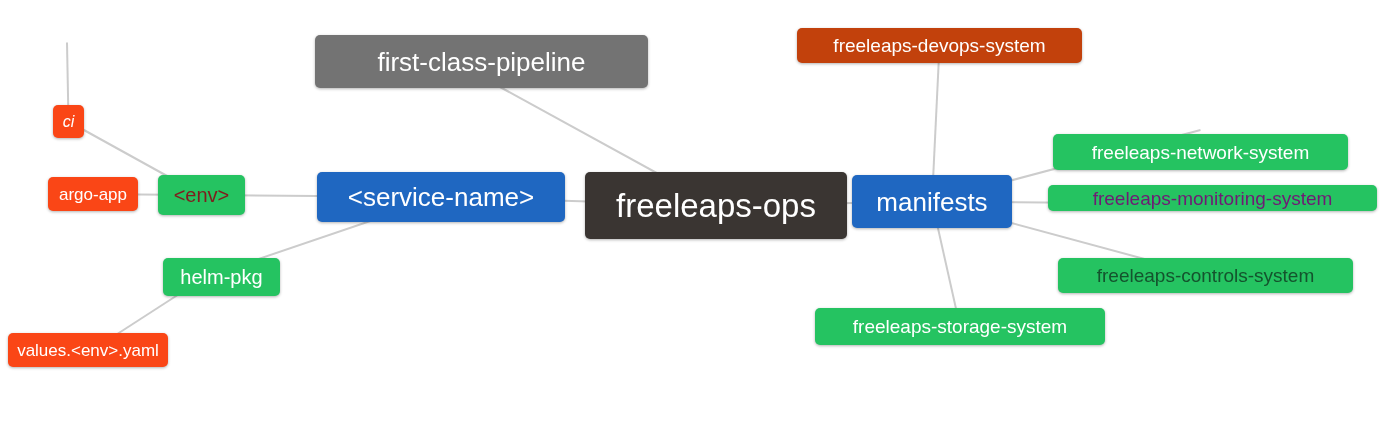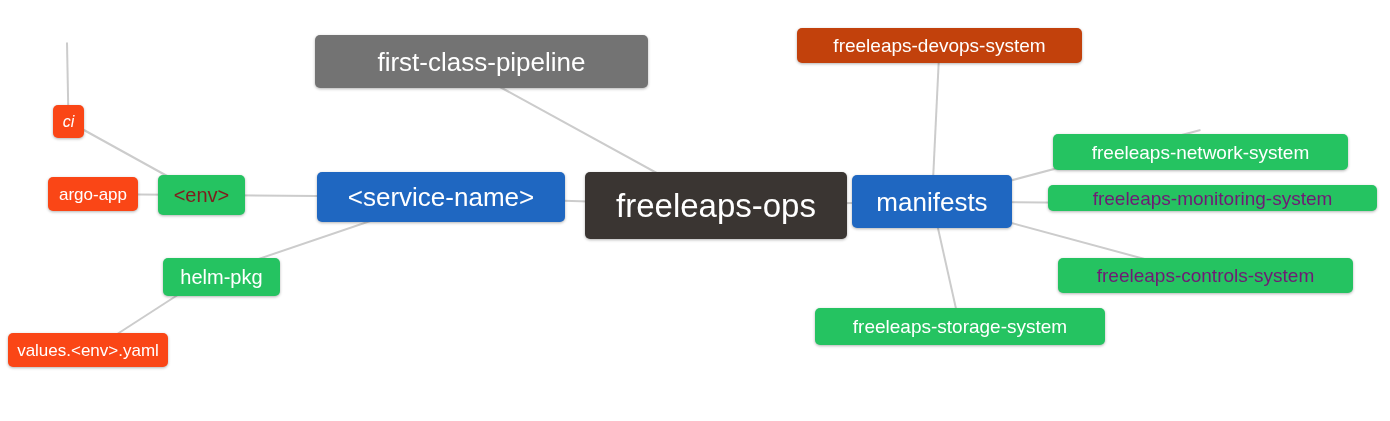--- a/index.html
+++ b/index.html
@@ -86,19 +86,19 @@
     </div>
     <div class="node" style="left: 797px; top: 28px; width: 285px; height: 35px; background: #c2410c; font-size: 19px; color: rgb(255, 255, 255);">
       <span>freeleaps-devops-system</span>
     </div>
     <div class="node" style="left: 1053px; top: 112px; width: 295px; height: 36px; background: rgb(37, 195, 97); font-size: 19px; color: rgb(255, 255, 255); margin-top: 22px;">
       <span>freeleaps-network-system</span>
     </div>
     <div class="node" style="left: 1048px; top: 185px; width: 329px; height: 26px; background: rgb(37, 195, 97); font-size: 19px; color: #701a75;">
       <span>freeleaps-monitoring-system</span>
     </div>
-    <div class="node" style="left: 1058px; top: 258px; width: 295px; height: 35px; background: rgb(37, 195, 97); font-size: 19px; color: #701a75;">
+    <div class="node" style="left: 1058px; top: 258px; width: 295px; height: 35px; background: rgb(37, 195, 97); font-size: 19px; color: #14532d;">
       <span>freeleaps-controls-system</span>
     </div>
     <div class="node" style="left: 815px; top: 308px; width: 290px; height: 37px; background: rgb(37, 195, 97); font-size: 19px; color: rgb(255, 255, 255);">
       <span>freeleaps-storage-system</span>
     </div>
   </div>
 
 </body></html>

